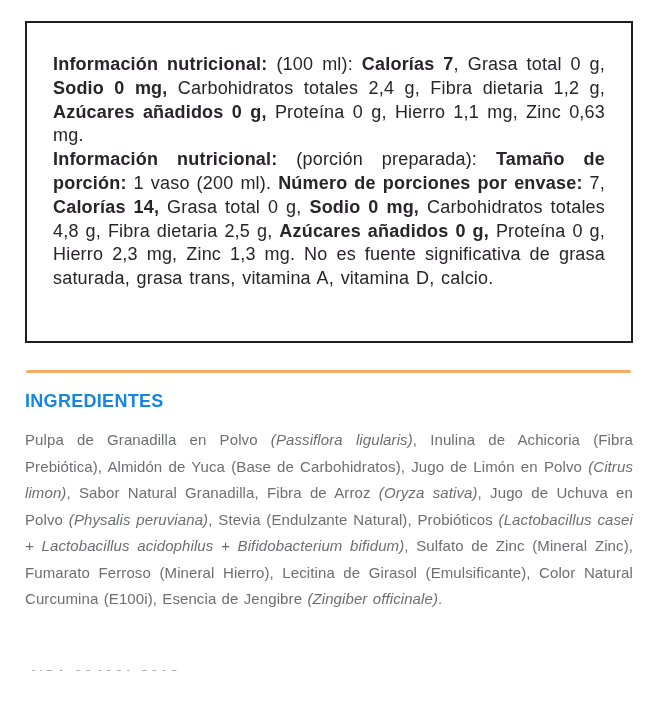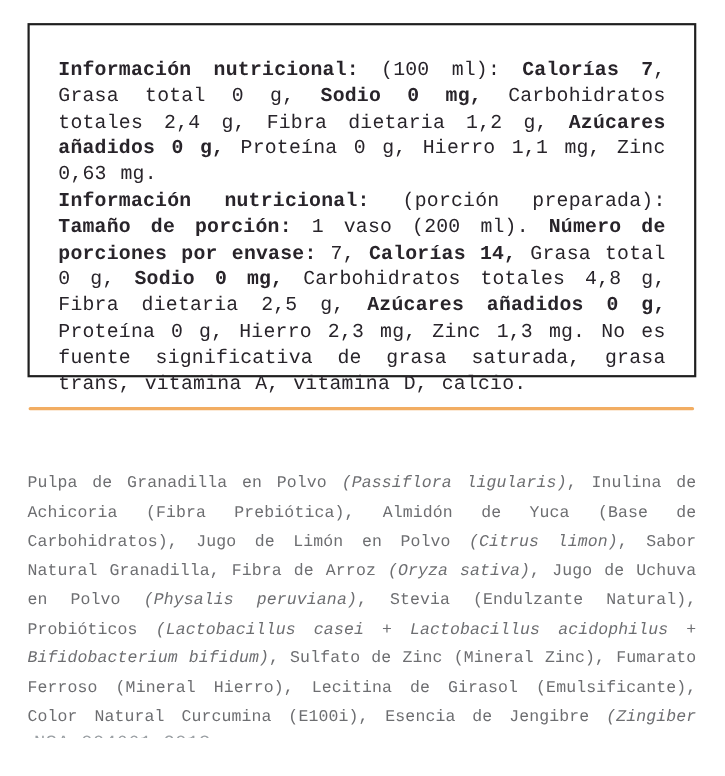--- a/index.html
+++ b/index.html
@@ -5,21 +5,21 @@
   html, body {
     margin: 0;
     padding: 0;
     background: #ffffff;
   }
   .page {
     position: relative;
     width: 659px;
     height: 671px;
     background: #ffffff;
-    font-family: Liberation Mono, monospace;
+    font-family: Liberation Sans, sans-serif;
     overflow: hidden;
   }
   .nutrition-box {
     position: absolute;
     left: 25px;
     top: 21px;
     width: 608px;
     height: 322px;
     box-sizing: border-box;
     border: 2.5px solid #1f1f1f;
@@ -83,18 +83,19 @@
 
 <div class="page">
 
   <div class="nutrition-box">
     <p class="nutri-p"><span class="seg-b">Información nutricional:</span><span> (100 ml): </span><span class="seg-b">Calorías 7</span><span>, Grasa total 0 g, </span><span class="seg-b">Sodio 0 mg,</span><span> Carbohidratos totales 2,4 g, Fibra dietaria 1,2 g, </span><span class="seg-b">Azúcares añadidos 0 g,</span><span> Proteína 0 g, Hierro 1,1 mg, Zinc 0,63 mg.</span></p>
     <p class="nutri-p"><span class="seg-b">Información nutricional:</span><span> (porción preparada): </span><span class="seg-b">Tamaño de porción:</span><span> 1 vaso (200 ml). </span><span class="seg-b">Número de porciones por envase:</span><span> 7, </span><span class="seg-b">Calorías 14,</span><span> Grasa total 0 g, </span><span class="seg-b">Sodio 0 mg,</span><span> Carbohidratos totales 4,8 g, Fibra dietaria 2,5 g, </span><span class="seg-b">Azúcares añadidos 0 g,</span><span> Proteína 0 g, Hierro 2,3 mg, Zinc 1,3 mg. No es fuente significativa de grasa saturada, grasa trans, vitamina A, vitamina D, calcio.</span></p>
   </div>
 
   <div class="divider"></div>
 
+  <h2 class="ingredients-title">INGREDIENTES</h2>
 
   <p class="ingredients-text"><span>Pulpa de Granadilla en Polvo </span><span class="seg-i">(Passiflora ligularis)</span><span>, Inulina de Achicoria (Fibra Prebiótica), Almidón de Yuca (Base de Carbohidratos), Jugo de Limón en Polvo </span><span class="seg-i">(Citrus limon)</span><span>, Sabor Natural Granadilla, Fibra de Arroz </span><span class="seg-i">(Oryza sativa)</span><span>, Jugo de Uchuva en Polvo </span><span class="seg-i">(Physalis peruviana)</span><span>, Stevia (Endulzante Natural), Probióticos </span><span class="seg-i">(Lactobacillus casei + Lactobacillus acidophilus + Bifidobacterium bifidum)</span><span>, Sulfato de Zinc (Mineral Zinc), Fumarato Ferroso (Mineral Hierro), Lecitina de Girasol (Emulsificante), Color Natural Curcumina (E100i), Esencia de Jengibre </span><span class="seg-i">(Zingiber officinale)</span><span>.</span></p>
 
   <div class="reg-code">NSA-004661-2018</div>
 
 </div>
 
 </body></html>

